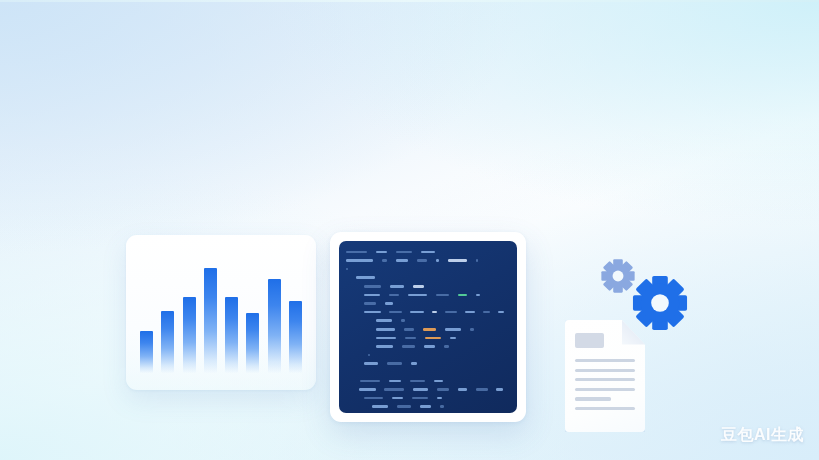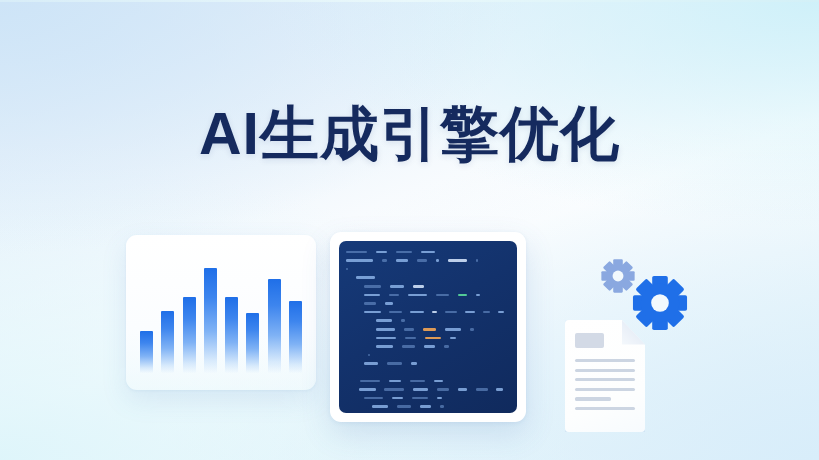--- a/index.html
+++ b/index.html
@@ -103,23 +103,20 @@
     font-size:16px;font-weight:bold;letter-spacing:.5px;
     color:rgba(255,255,255,0.92);
     text-shadow:0 1px 3px rgba(120,150,190,0.35);
   }
 </style>
 </head>
 <body>
 
 <div id="stage">
 
-  <div class="title-wrap">
-    <div class="title">AI生成引擎优化</div>
-  </div>
 
   <div class="chart-card">
     <div class="bars" id="bars">
         <div class="bar" style="height: 35.5932%;"></div>
         <div class="bar" style="height: 52.5424%;"></div>
         <div class="bar" style="height: 64.4068%;"></div>
         <div class="bar" style="height: 88.9831%;"></div>
         <div class="bar" style="height: 64.4068%;"></div>
         <div class="bar" style="height: 50.8475%;"></div>
         <div class="bar" style="height: 79.661%;"></div>
@@ -358,14 +355,15 @@
         <rect x="-7.8" y="-27.04" width="15.6" height="14.819999999999999" rx="1.8200000000000003" fill="#1f6fe8" transform="translate(660,303) rotate(135)"></rect>
         <rect x="-7.8" y="-27.04" width="15.6" height="14.819999999999999" rx="1.8200000000000003" fill="#1f6fe8" transform="translate(660,303) rotate(180)"></rect>
         <rect x="-7.8" y="-27.04" width="15.6" height="14.819999999999999" rx="1.8200000000000003" fill="#1f6fe8" transform="translate(660,303) rotate(225)"></rect>
         <rect x="-7.8" y="-27.04" width="15.6" height="14.819999999999999" rx="1.8200000000000003" fill="#1f6fe8" transform="translate(660,303) rotate(270)"></rect>
         <rect x="-7.8" y="-27.04" width="15.6" height="14.819999999999999" rx="1.8200000000000003" fill="#1f6fe8" transform="translate(660,303) rotate(315)"></rect>
         <circle cx="660" cy="303" r="19.24" fill="#1f6fe8"></circle>
         <circle cx="660" cy="303" r="8.84" fill="#f2f9fd"></circle>
       </g>
     </svg>
 
+  <div class="watermark">豆包AI生成</div>
 
 </div>
 
 </body></html>

